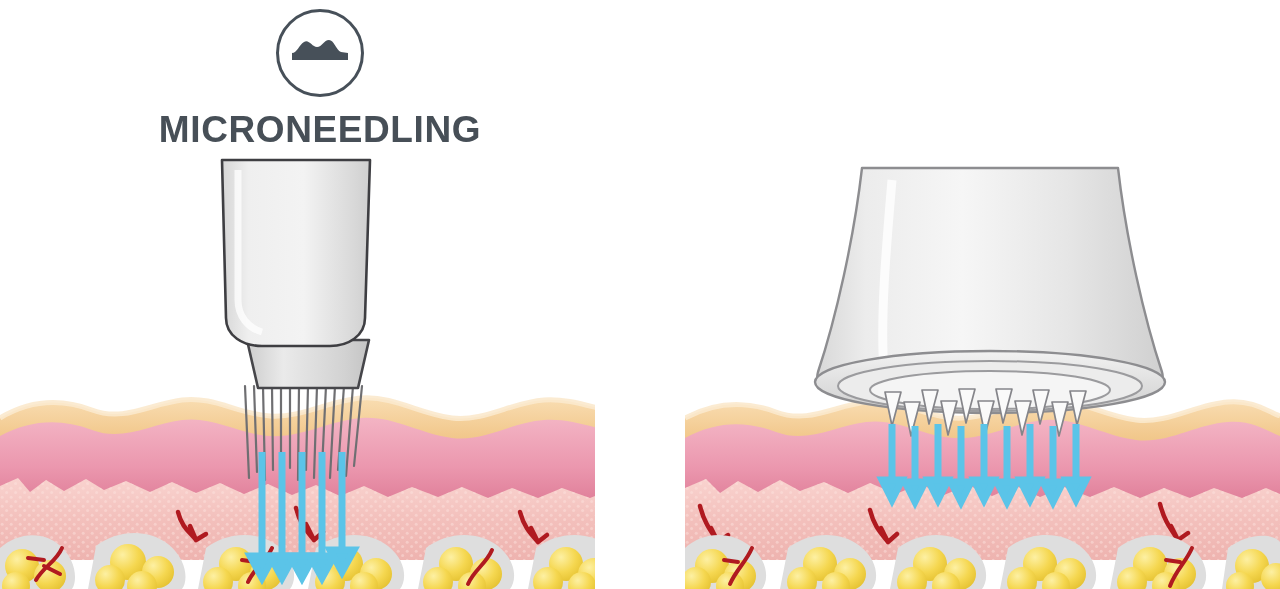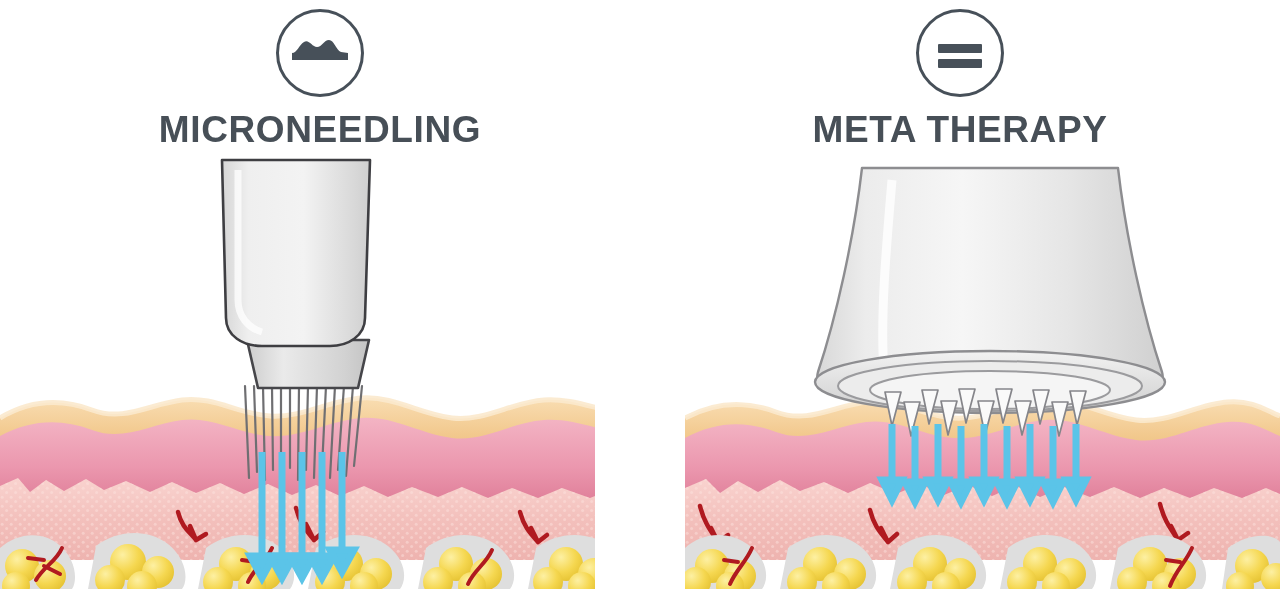--- a/index.html
+++ b/index.html
@@ -204,29 +204,20 @@
             </g>
           </g>
 
         </g>
       </svg>
     </div>
   </div>
 
   <div class="panel panel-right">
 
-    <div class="header">
-      <div class="icon-circle" style="margin-top:9px;">
-        <svg class="icon-equal-svg" width="82" height="82" viewBox="0 0 82 82">
-          <rect x="19" y="32" width="44" height="9" rx="1" fill="#475059"></rect>
-          <rect x="19" y="47" width="44" height="9" rx="1" fill="#475059"></rect>
-        </svg>
-      </div>
-      <div class="panel-title">META THERAPY</div>
-    </div>
 
     <div class="scene">
       <svg width="640" height="589" viewBox="0 0 640 589">
         <defs>
           <linearGradient id="mtBody" x1="0" y1="0" x2="1" y2="0">
             <stop offset="0" stop-color="#d8d8d8"></stop>
             <stop offset="0.14" stop-color="#ececec"></stop>
             <stop offset="0.42" stop-color="#f6f6f6"></stop>
             <stop offset="0.72" stop-color="#e6e6e6"></stop>
             <stop offset="1" stop-color="#d0d0d0"></stop>

